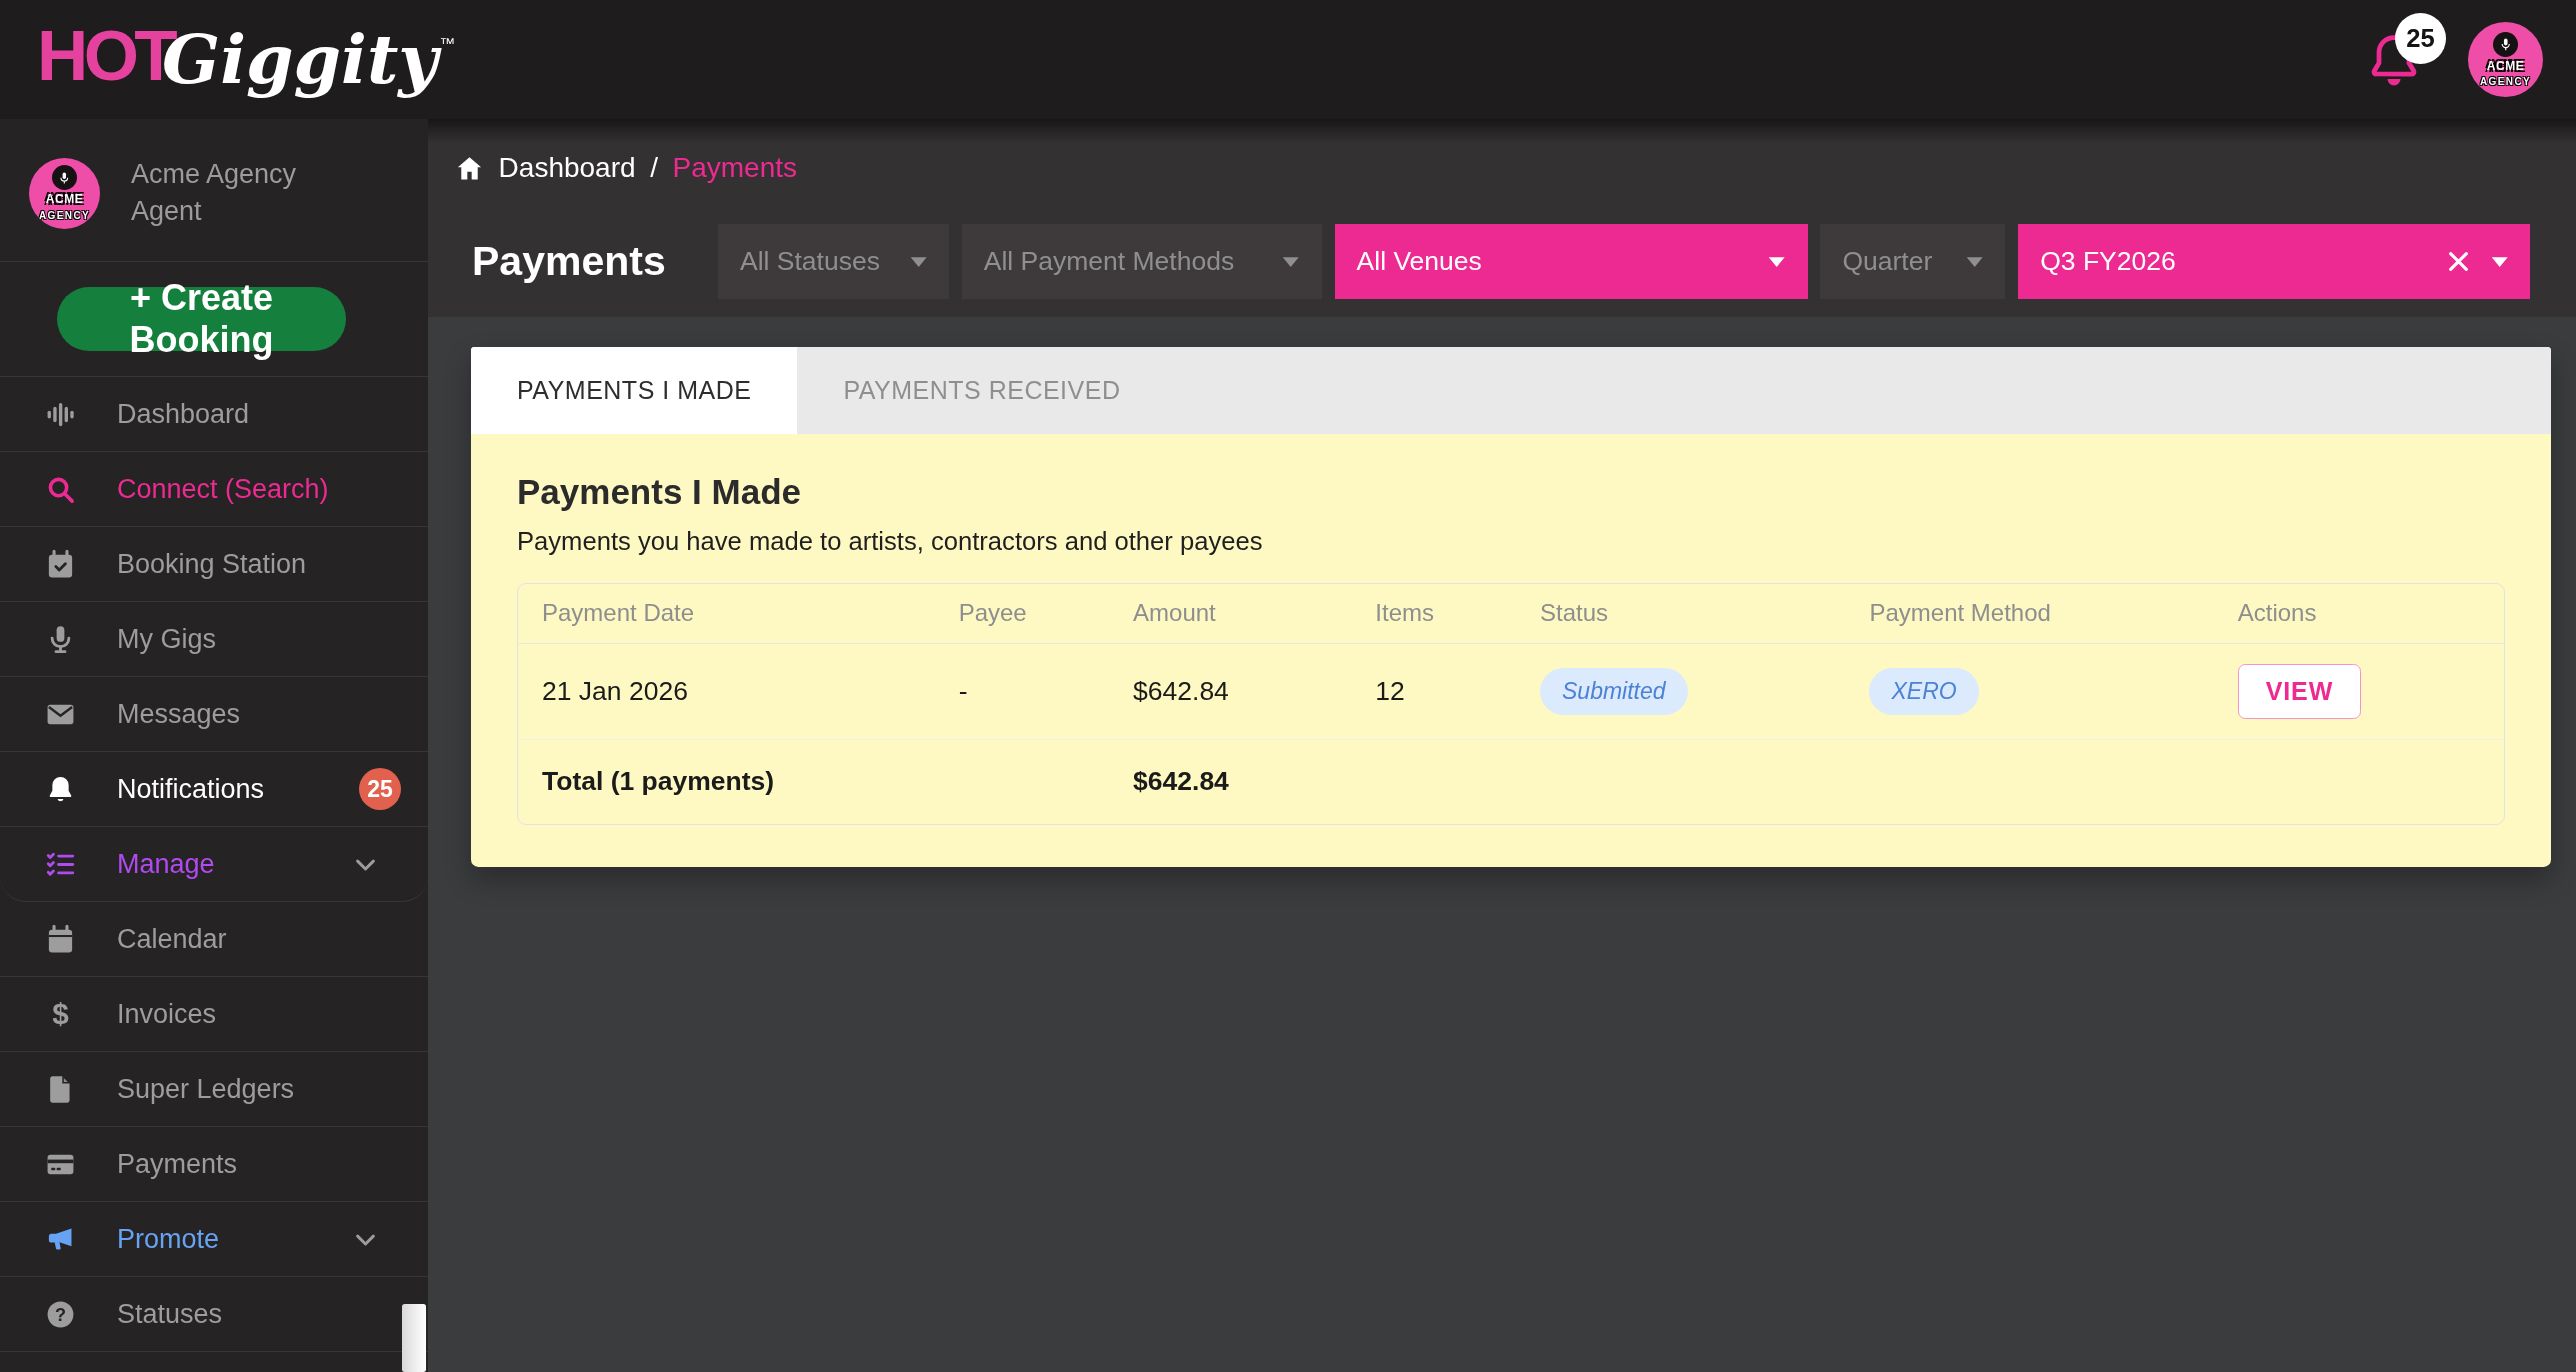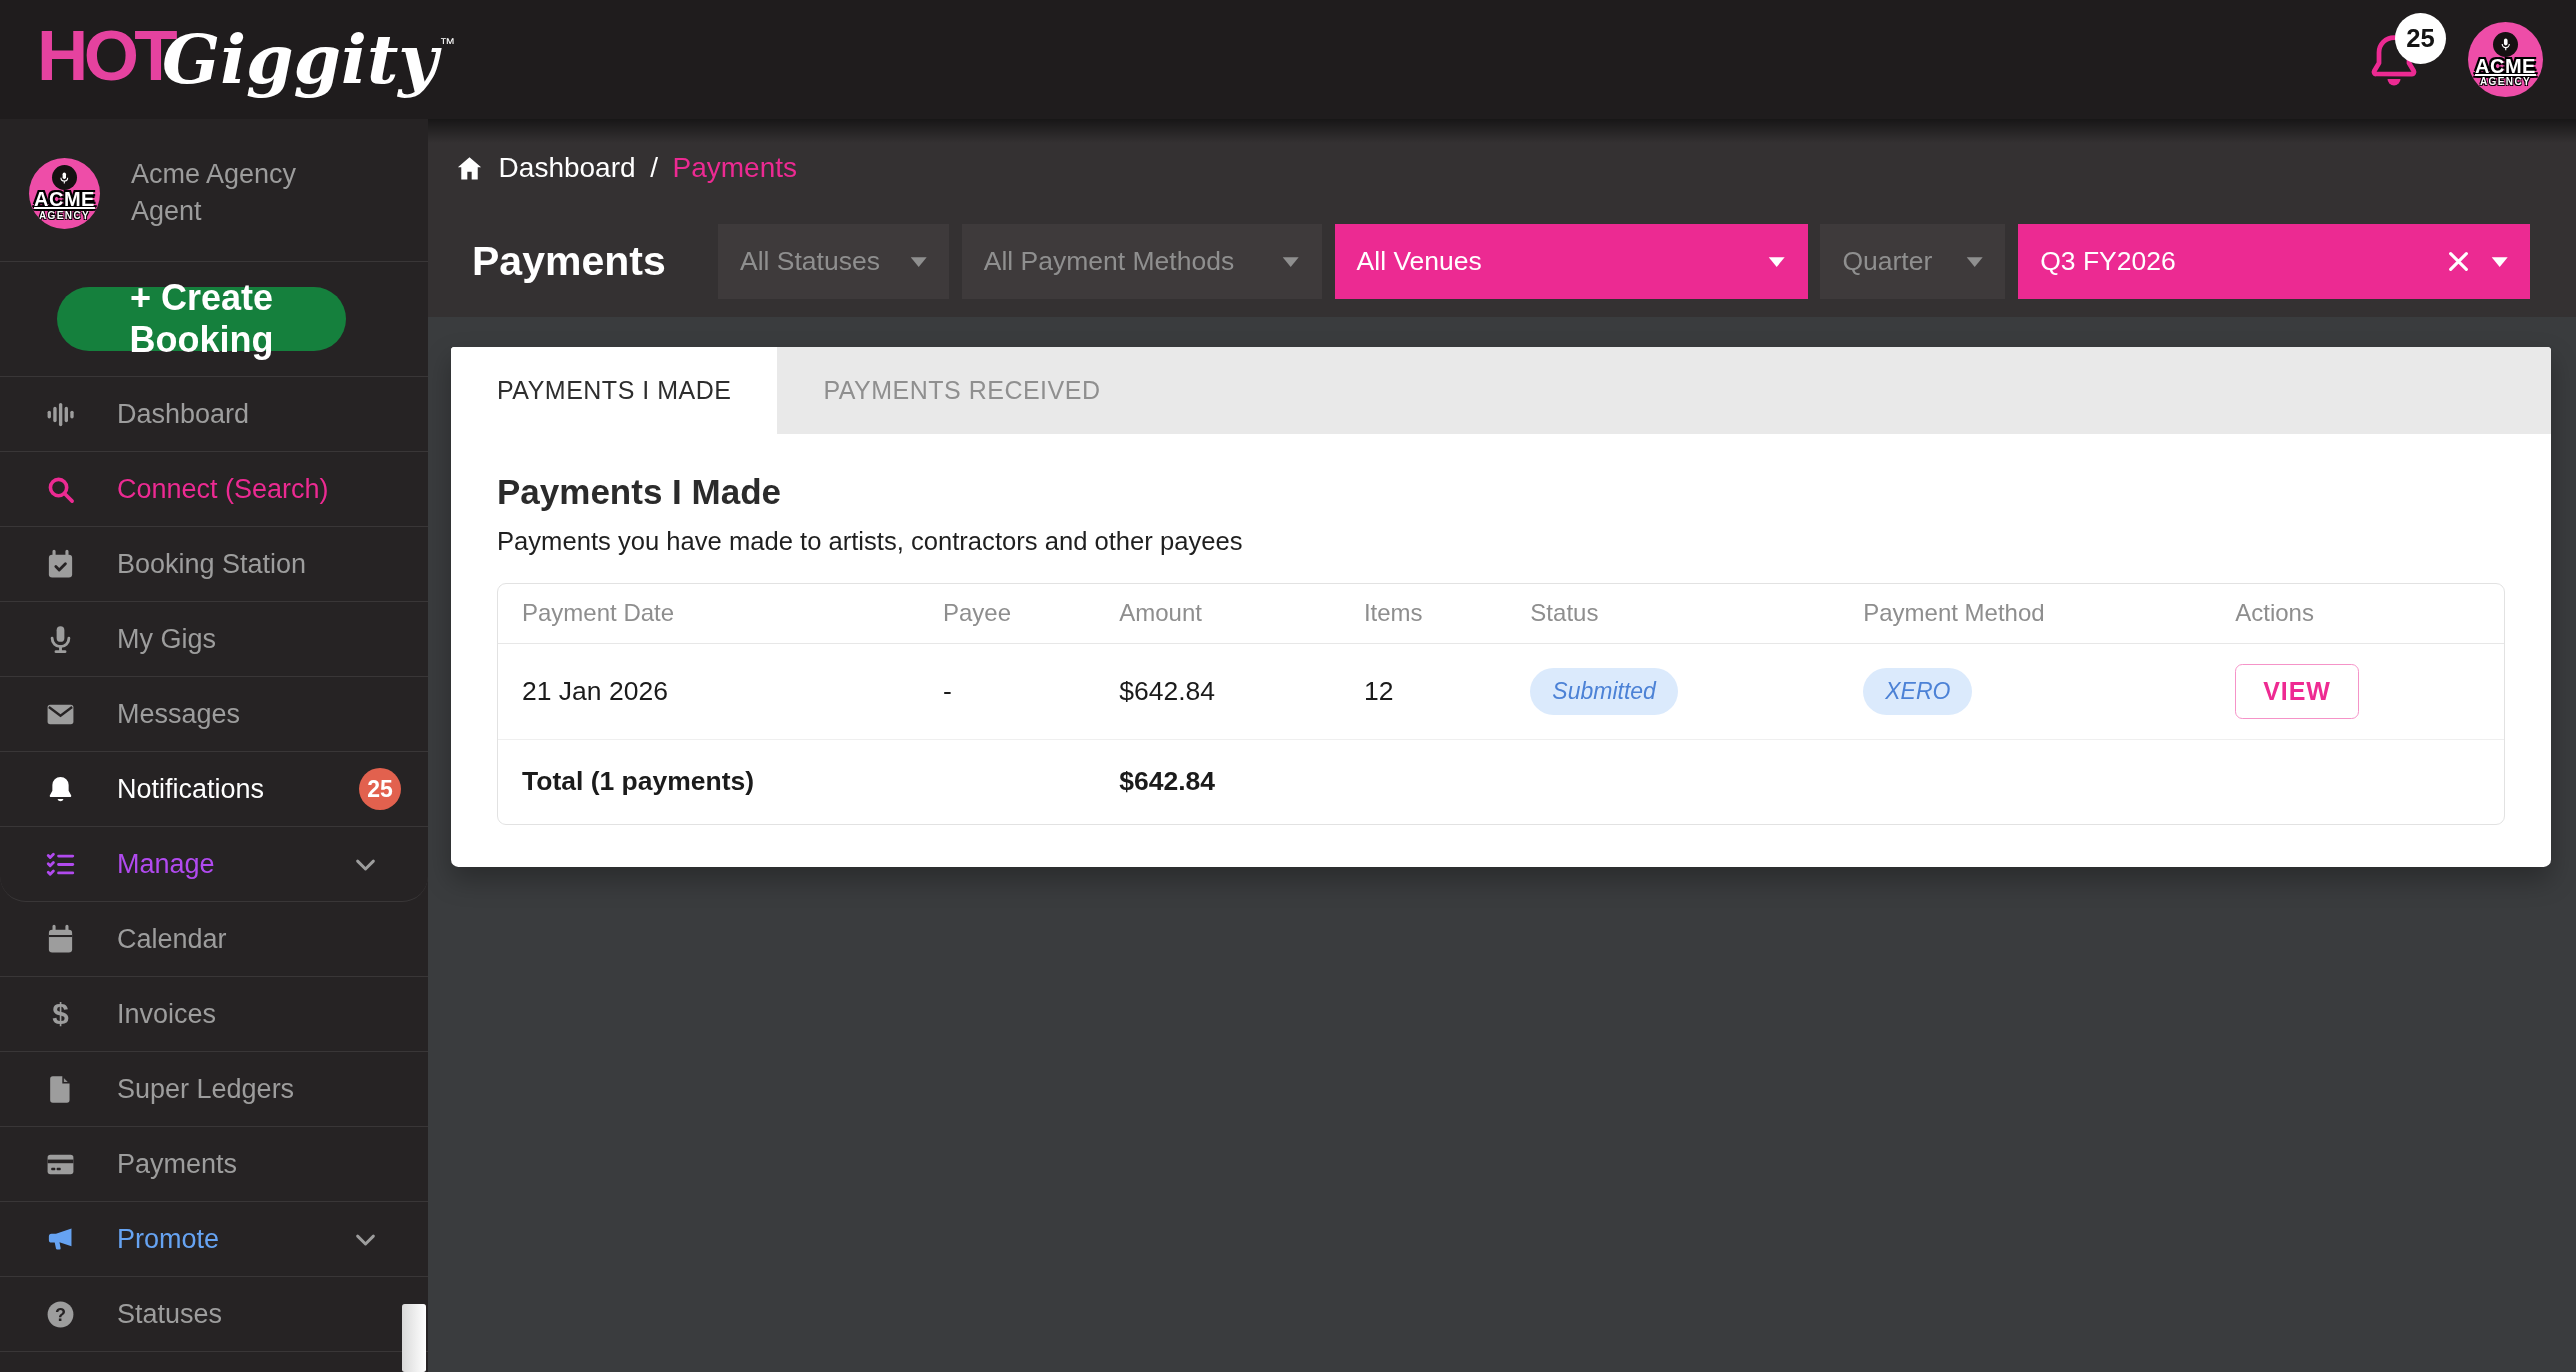--- a/index.html
+++ b/index.html
@@ -20,22 +20,22 @@
   .bell-wrap svg{display:block;}
   .bell-badge{position:absolute;top:-16.4px;right:-22px;width:51px;height:51px;border-radius:50%;
               background:#fff;color:#141414;font-size:25.6px;font-weight:600;
               display:flex;align-items:center;justify-content:center;}
   
   .hg-avatar{border-radius:50%;background:#ee4da8;display:flex;flex-direction:column;
              align-items:center;justify-content:center;flex-shrink:0;cursor:pointer;
              gap:0.9px;overflow:hidden;}
   .hg-avatar .mic-badge{width:25px;height:25px;border-radius:50%;background:#161112;
              display:flex;align-items:center;justify-content:center;}
-  .hg-avatar .l1{font-size:20px;font-weight:900;color:#fff;letter-spacing:0.5px;line-height:17.4px;
-             text-shadow:-1.8px -1.8px 0 #000,1.8px -1.8px 0 #000,-1.8px 1.8px 0 #000,1.8px 1.8px 0 #000;text-decoration:underline;}
+  .hg-avatar .l1{font-size:12px;font-weight:900;color:#fff;letter-spacing:0.5px;line-height:17.4px;
+             text-shadow:-1.8px -1.8px 0 #000,1.8px -1.8px 0 #000,-1.8px 1.8px 0 #000,1.8px 1.8px 0 #000;}
   .hg-avatar .l2{font-size:10px;font-weight:900;color:#fff;letter-spacing:1.4px;line-height:11px;
              text-shadow:-0.9px -0.9px 0 #000,0.9px -0.9px 0 #000,-0.9px 0.9px 0 #000,0.9px 0.9px 0 #000;}
 
   
   .bodyrow{flex:1;display:flex;min-height:0;}
 
   
   .sidebar{width:428px;flex-shrink:0;background:#262324;position:relative;overflow:hidden;}
   .user-row{display:flex;align-items:center;padding:37px 27px 31px 29px;cursor:pointer;}
   .user-text{margin-left:31px;}
@@ -77,22 +77,22 @@
   .dd{height:75px;display:flex;align-items:center;justify-content:space-between;
       padding:0 22px;font-size:26.5px;cursor:pointer;flex-shrink:0;}
   .dd + .dd{margin-left:12.8px;}
   .dd-dark{background:#3e3a3b;color:#8f8f8f;}
   .dd-pink{background:#ec2a92;color:#fff;}
   .dd .caret{display:flex;margin-left:20px;}
   .dd-icons{display:flex;align-items:center;gap:18px;}
   .content-main{flex:1;padding:30px 25px 0 23px;}
 
   
-  .card{background:#ffffff;border-radius:3.7px 3.7px 7.3px 7.3px;overflow:hidden;
-        box-shadow:0 12.8px 27px rgba(0,0,0,0.28);}
+  .card{background:#fef9c3;border-radius:3.7px 3.7px 7.3px 7.3px;overflow:hidden;
+        box-shadow:0 12.8px 27px rgba(0,0,0,0.28);margin-left:20px;}
   .tabs{display:flex;height:87px;background:#e9e9e9;}
   .tab{display:flex;align-items:center;justify-content:center;font-size:25px;
        letter-spacing:0.5px;padding:0 46px;color:#8f8f8f;cursor:pointer;white-space:nowrap;}
   .tab.active{background:#fff;color:#2e2e2e;min-width:291px;}
   .card-section{padding:38px 46px 42px 46px;}
   .section-title{margin:0;font-size:35px;font-weight:600;color:#2b2b2b;}
   .section-desc{margin:14.6px 0 0 0;font-size:25.6px;color:#1f1f1f;}
 
   
   .ptable{margin-top:27px;border:0.9px solid #e2e2e2;border-radius:9px;overflow:hidden;}

